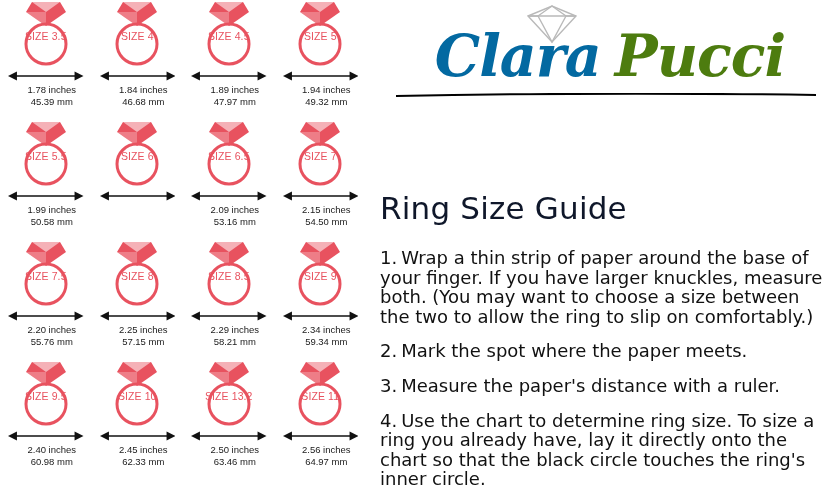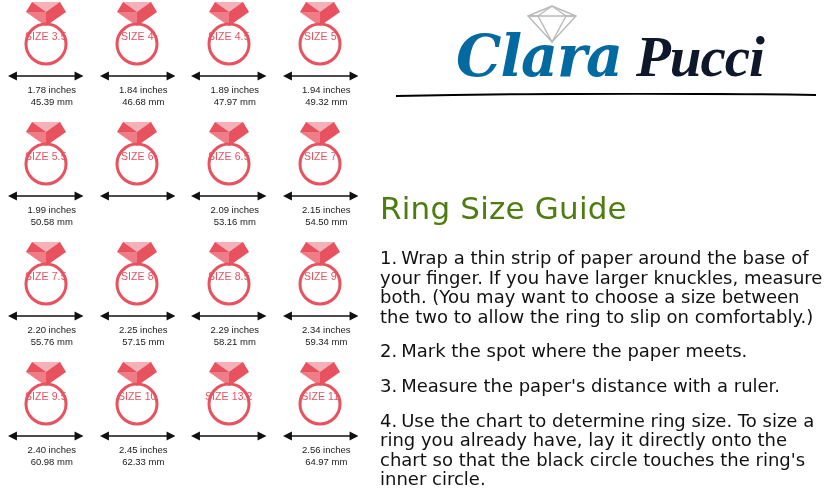--- a/index.html
+++ b/index.html
@@ -101,35 +101,35 @@
     white-space: nowrap;
   }
   .logo-clara, .logo-pucci {
     font-family: "DejaVu Serif", serif;
     font-size: 57px;
     font-style: italic;
     font-weight: bold;
     letter-spacing: -1px;
   }
   .logo-clara { color: #0369a1; }
-  .logo-pucci { color: #0f172a; margin-left: 14px; font-family: Liberation Serif, serif; }
+  .logo-pucci { color: #4d7c0f; margin-left: 14px; }
   .logo-underline {
     position: absolute;
     left: 22px;
     top: 84px;
     width: 424px;
     height: 4px;
   }
 
   .guide-title {
     position: absolute;
     left: 8px;
     top: 190px;
     font-size: 31px;
-    color: #4d7c0f;
+    color: #0f172a;
     letter-spacing: 0.2px;
     font-family: "DejaVu Sans", sans-serif;
   }
   .steps {
     position: absolute;
     left: 8px;
     top: 248px;
     width: 443px;
   }
   .step {
@@ -460,20 +460,24 @@
               <polygon points="18,12 38,12 38,26" fill="#ffffff" opacity="0.25"></polygon>
             </g>
             <circle cx="38" cy="44" r="20" fill="none" stroke="#e8525f" stroke-width="3"></circle>
           </svg>
           <div class="size-label">SIZE 13.2</div>
           <div class="arrow-row"><svg width="100%" height="12" viewBox="0 0 76 12" preserveAspectRatio="none">
               <line x1="6" y1="6" x2="70" y2="6" stroke="#111" stroke-width="1.6"></line>
               <polygon points="0,6 9,1.5 9,10.5" fill="#111"></polygon>
               <polygon points="76,6 67,1.5 67,10.5" fill="#111"></polygon>
             </svg></div>
+          <div class="meas">
+            <div>2.50 inches</div>
+            <div>63.46 mm</div>
+          </div>
         </div>
       </div>
       <div class="size-cell">
         <div class="ring-figure">
           <svg class="ring-svg" width="76" height="70" viewBox="0 0 76 70">
             <g fill="#e8525f">
               <polygon points="24,2 52,2 58,12 38,26 18,12"></polygon>
               <polygon points="24,2 38,12 52,2" fill="#ffffff" opacity="0.55"></polygon>
               <polygon points="18,12 38,12 38,26" fill="#ffffff" opacity="0.25"></polygon>
             </g>

